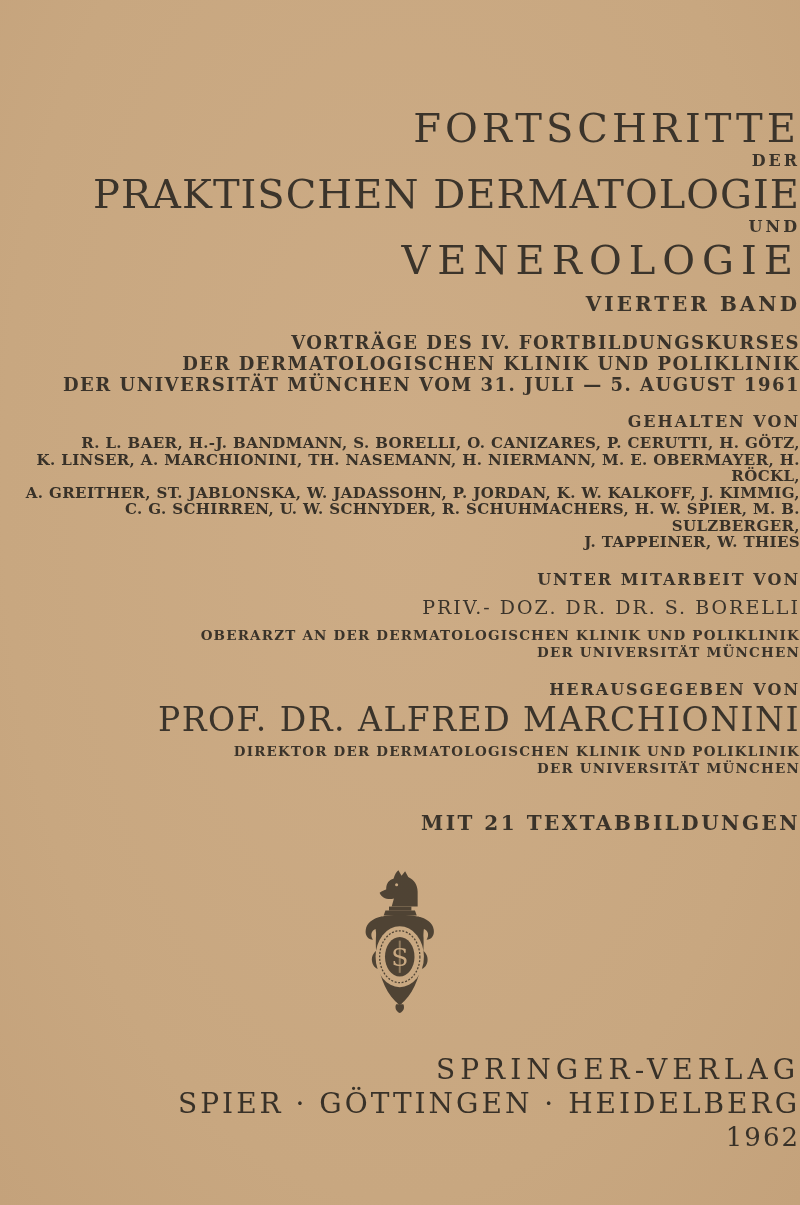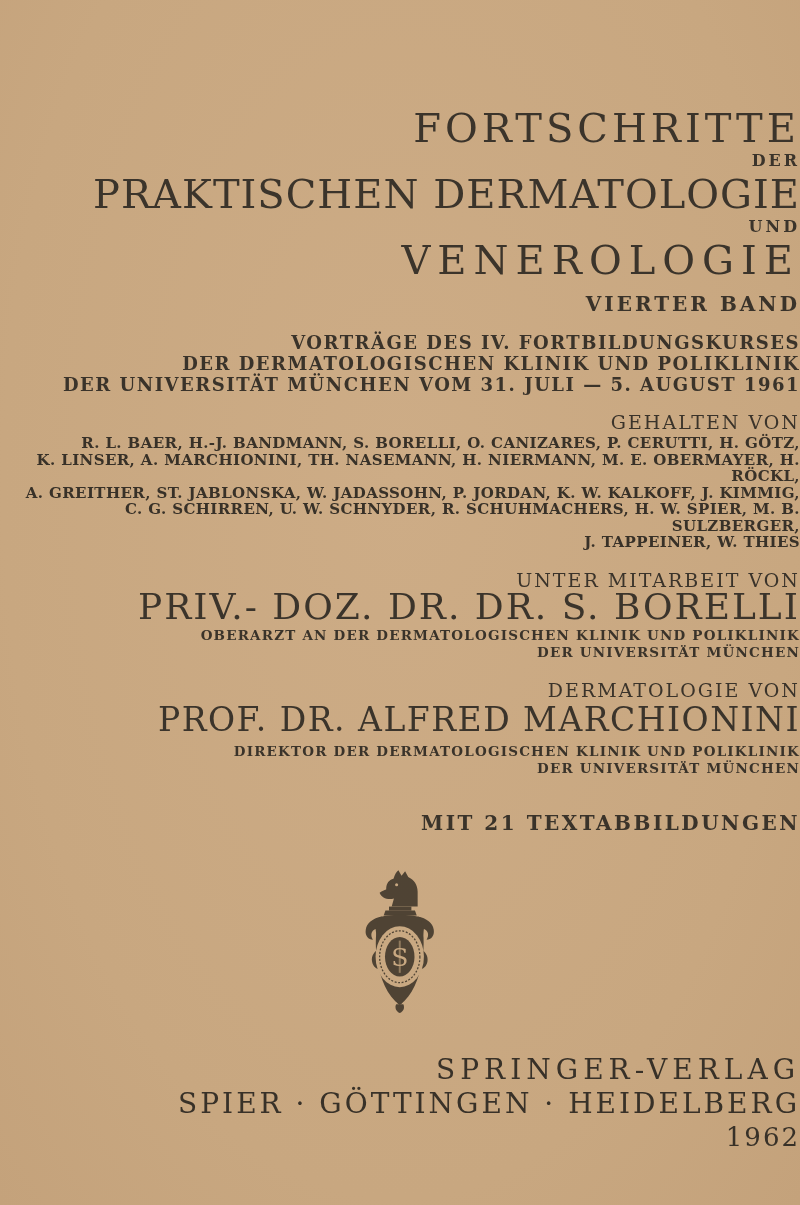--- a/index.html
+++ b/index.html
@@ -25,30 +25,30 @@
     font-size:16px;line-height:22px;letter-spacing:3px;font-weight:700;color:#3b342b;
   }
   .volume{
     margin-top:10px;font-size:20px;line-height:24px;letter-spacing:3px;font-weight:600;color:#3a332a;
   }
   .subtitle{margin-top:16px;}
   .subtitle div{
     font-size:18px;line-height:21px;letter-spacing:1.5px;font-weight:700;color:#3a332a;
   }
   .section-heading{
-    font-size:19px;line-height:18px;letter-spacing:2px;font-weight:400;color:#3a332a;
+    font-size:16px;line-height:18px;letter-spacing:2px;font-weight:700;color:#3a332a;
   }
   .speakers{margin-top:18px;}
   .speakers .names{margin-top:4px;}
   .speakers .names div{
     font-size:15px;line-height:16.5px;letter-spacing:0.4px;font-weight:700;color:#383128;
   }
   .collab{margin-top:20px;}
   .big-name{
-    margin-top:2px;font-size:36px;line-height:32px;letter-spacing:2px;color:#3b342b;
+    margin-top:2px;font-size:19px;line-height:32px;letter-spacing:2px;color:#3b342b;
   }
   .role div{
     font-size:13.5px;line-height:17px;letter-spacing:1.2px;font-weight:700;color:#3a332a;
   }
   .role{margin-top:4px;}
   .editor{margin-top:20px;}
   .editor .big-name{font-size:33px;line-height:38px;letter-spacing:1.5px;}
   .illustrations{
     margin-top:34px;font-size:20px;line-height:24px;letter-spacing:2.5px;font-weight:600;color:#3a332a;
   }
@@ -98,21 +98,21 @@
   <div class="collab">
     <div class="section-heading">UNTER MITARBEIT VON</div>
     <div class="big-name">PRIV.- DOZ. DR. DR. S. BORELLI</div>
     <div class="role">
       <div>OBERARZT AN DER DERMATOLOGISCHEN KLINIK UND POLIKLINIK</div>
       <div>DER UNIVERSITÄT MÜNCHEN</div>
     </div>
   </div>
 
   <div class="editor">
-    <div class="section-heading">DERMATOLOGIE VON</div>
+    <div class="section-heading">HERAUSGEGEBEN VON</div>
     <div class="big-name">PROF. DR. ALFRED MARCHIONINI</div>
     <div class="role">
       <div>DIREKTOR DER DERMATOLOGISCHEN KLINIK UND POLIKLINIK</div>
       <div>DER UNIVERSITÄT MÜNCHEN</div>
     </div>
   </div>
 
   <div class="illustrations">MIT 21 TEXTABBILDUNGEN</div>
 
   <div class="emblem-wrap">

